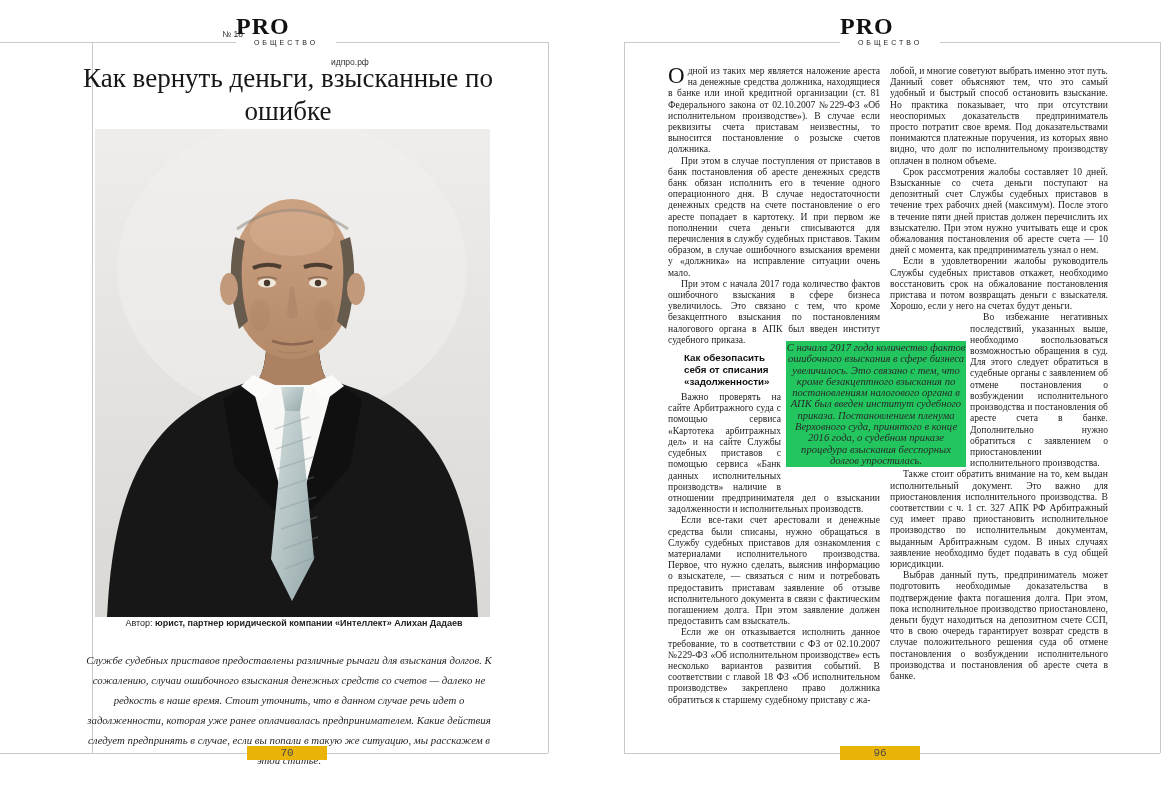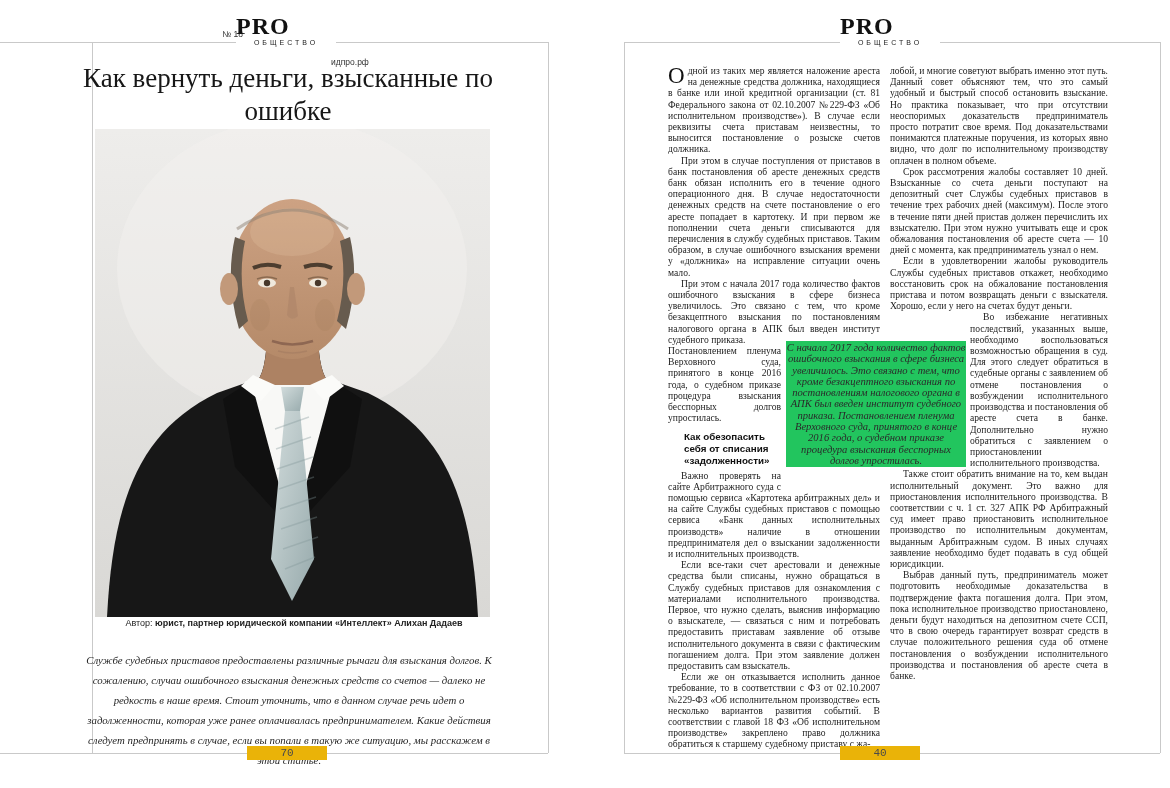--- a/index.html
+++ b/index.html
@@ -146,36 +146,35 @@
     <div class="lead">Службе судебных приставов предоставлены различные рычаги для взыскания долгов. К сожалению, случаи ошибочного взыскания денежных средств со счетов — далеко не редкость в наше время. Стоит уточнить, что в данном случае речь идет о задолженности, которая уже ранее оплачивалась предпринимателем. Какие действия следует предпринять в случае, если вы попали в такую же ситуацию, мы расскажем в этой статье.</div>
   </div>
 
   <div class="page" style="left:624px;width:536px;">
 
     <div class="col" style="left:44px;width:212px;">
       <p class="noind"><span class="dropcap">О</span><span>дной из таких мер является наложение ареста на денежные средства должника, находящиеся в банке или иной кредитной организации (ст. 81 Федерального закона от 02.10.2007 №229-ФЗ «Об исполнительном производстве»). В случае если реквизиты счета приставам неизвестны, то выносится постановление о розыске счетов должника.</span></p>
       <p>При этом в случае поступления от приставов в банк постановления об аресте денежных средств банк обязан исполнить его в течение одного операционного дня. В случае недостаточности денежных средств на счете постановление о его аресте попадает в картотеку. И при первом же пополнении счета деньги списываются для перечисления в службу судебных приставов. Таким образом, в случае ошибочного взыскания времени у «должника» на исправление ситуации очень мало.</p>
       <p>При этом с начала 2017 года количество фактов ошибочного взыскания в сфере бизнеса увеличилось. Это связано с тем, что кроме безакцептного взыскания по постановлениям налогового органа в АПК был введен институт судебного приказа.</p>
       <div class="sp-r"></div>
-      <p class="noind">Постановлением пленума Верховного суда, принятого в конце 2016 года, о судебном приказе процедура взыскания бесспорных долгов упростилась.</p>
       <h3 class="subhead">Как обезопасить себя от списания «задолженности»</h3>
       <p>Важно проверять на сайте Арбитражного суда с помощью сервиса «Картотека арбитражных дел» и на сайте Службы судебных приставов с помощью сервиса «Банк данных исполнительных производств» наличие в отношении предпринимателя дел о взыскании задолженности и исполнительных производств.</p>
       <p>Если все-таки счет арестовали и денежные средства были списаны, нужно обращаться в Службу судебных приставов для ознакомления с материалами исполнительного производства. Первое, что нужно сделать, выяснив информацию о взыскателе, — связаться с ним и потребовать предоставить приставам заявление об отзыве исполнительного документа в связи с фактическим погашением долга. При этом заявление должен предоставить сам взыскатель.</p>
       <p>Если же он отказывается исполнить данное требование, то в соответствии с ФЗ от 02.10.2007 №229-ФЗ «Об исполнительном производстве» есть несколько вариантов развития событий. В соответствии с главой 18 ФЗ «Об исполнительном производстве» закреплено право должника обратиться к старшему судебному приставу с жа-</p>
     </div>
 
     <div class="col" style="left:266px;width:218px;">
       <p class="noind">лобой, и многие советуют выбрать именно этот путь. Данный совет объясняют тем, что это самый удобный и быстрый способ остановить взыскание. Но практика показывает, что при отсутствии неоспоримых доказательств предприниматель просто потратит свое время. Под доказательствами понимаются платежные поручения, из которых явно видно, что долг по исполнительному производству оплачен в полном объеме.</p>
       <p>Срок рассмотрения жалобы составляет 10 дней. Взысканные со счета деньги поступают на депозитный счет Службы судебных приставов в течение трех рабочих дней (максимум). После этого в течение пяти дней пристав должен перечислить их взыскателю. При этом нужно учитывать еще и срок обжалования постановления об аресте счета — 10 дней с момента, как предприниматель узнал о нем.</p>
       <p>Если в удовлетворении жалобы руководитель Службы судебных приставов откажет, необходимо восстановить срок на обжалование постановления пристава и потом возвращать деньги с взыскателя. Хорошо, если у него на счетах будут деньги.</p>
       <div class="sp-l"></div>
       <p>Во избежание негативных последствий, указанных выше, необходимо воспользоваться возможностью обращения в суд. Для этого следует обратиться в судебные органы с заявлением об отмене постановления о возбуждении исполнительного производства и постановления об аресте счета в банке. Дополнительно нужно обратиться с заявлением о приостановлении исполнительного производства.</p>
       <p>Также стоит обратить внимание на то, кем выдан исполнительный документ. Это важно для приостановления исполнительного производства. В соответствии с ч. 1 ст. 327 АПК РФ Арбитражный суд имеет право приостановить исполнительное производство по исполнительным документам, выданным Арбитражным судом. В иных случаях заявление необходимо будет подавать в суд общей юрисдикции.</p>
       <p>Выбрав данный путь, предприниматель может подготовить необходимые доказательства в подтверждение факта погашения долга. При этом, пока исполнительное производство приостановлено, деньги будут находиться на депозитном счете ССП, что в свою очередь гарантирует возврат средств в случае положительного решения суда об отмене постановления о возбуждении исполнительного производства и постановления об аресте счета в банке.</p>
     </div>
 
     <div class="pull-quote">С начала 2017 года количество фактов ошибочного взыскания в сфере бизнеса увеличилось. Это связано с тем, что кроме безакцептного взыскания по постановлениям налогового органа в АПК был введен институт судебного приказа. Постановлением пленума Верховного суда, принятого в конце 2016 года, о судебном приказе процедура взыскания бесспорных долгов упростилась.</div>
   </div>
 
   <div class="page-num" style="left:247px;">70</div>
-  <div class="page-num" style="left:840px;">40</div>
+  <div class="page-num" style="left:840px;">96</div>
 
 </div>
 
 </body></html>

